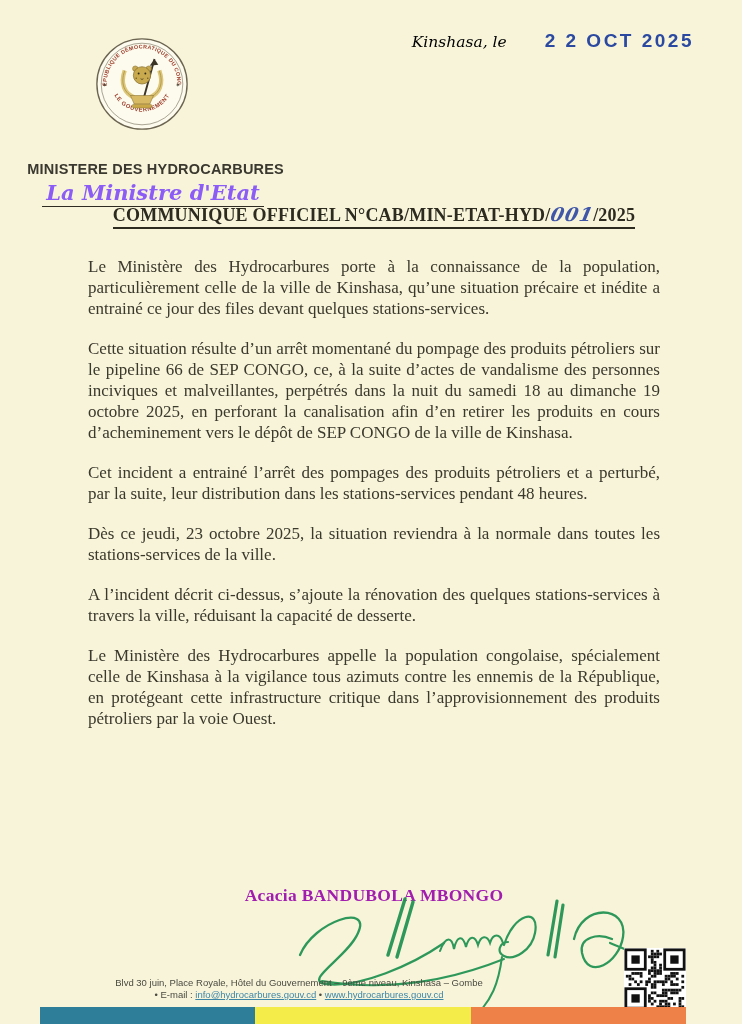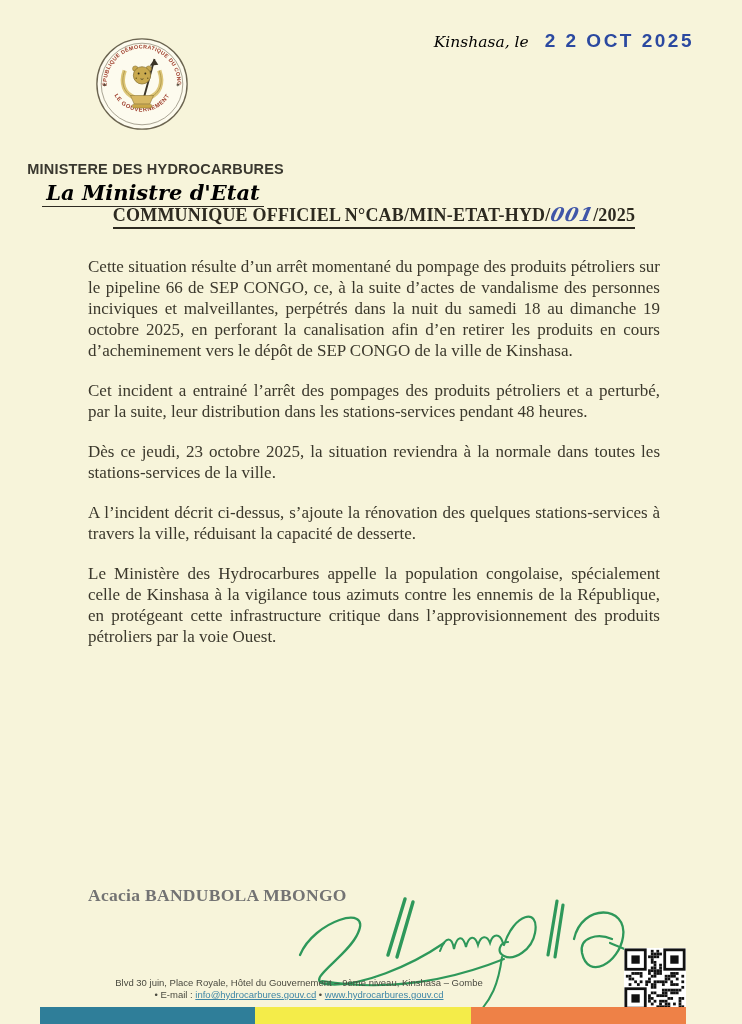--- a/index.html
+++ b/index.html
@@ -11,50 +11,50 @@
   
   .seal{position:absolute;left:94px;top:36px;width:96px;height:96px;}
   .ministry-name{
     position:absolute;left:22px;top:161px;width:262px;text-align:right;
     font-family:"Liberation Sans", sans-serif;font-weight:bold;font-size:14.5px;
     color:#3a382f;letter-spacing:.2px;
   }
   .minister-title{
     position:absolute;left:22px;top:180px;width:262px;text-align:center;
     font-family:"DejaVu Serif", serif;font-style:italic;font-weight:bold;
-    font-size:21px;color:#000000;
+    font-size:21px;color:#8b5cf6;
   }
   .minister-title span{border-bottom:1.6px solid #2e2b22;padding:0 4px 1px;}
   .date-line{
     position:absolute;right:48px;top:30px;display:flex;align-items:baseline;gap:16px;
   }
   .place-label{font-style:italic;font-size:15.5px;color:#000000;font-family:"DejaVu Serif",serif;}
   .date-stamp{
     font-family:"Liberation Sans", sans-serif;font-weight:bold;font-size:19px;
-    color:#2b49a0;letter-spacing:2.5px;white-space:nowrap;
+    color:#2b49a0;letter-spacing:2.5px;white-space:nowrap;margin-left:22px;
   }
   
   .doc-title{
     position:absolute;left:88px;top:203px;width:572px;text-align:center;
     font-weight:bold;font-size:18px;color:#2d2a20;letter-spacing:.2px;white-space:nowrap;
   }
   .doc-title .underline{border-bottom:2px solid #2d2a20;padding-bottom:2px;}
   .handwritten{
     display:inline-block;font-family:"DejaVu Serif", serif;font-style:italic;
     color:#4056a8;transform:skew(-12deg);font-weight:bold;font-size:19px;letter-spacing:1px;
   }
   
   .body-text{position:absolute;left:88px;top:256px;width:572px;}
   .body-text p{
     margin:0 0 19px 0;text-align:justify;font-size:17px;line-height:21px;color:#3b382c;
   }
   
   .signatory-name{
-    position:absolute;left:88px;top:885px;width:572px;text-align:left;
-    font-weight:bold;font-size:17.5px;color:#737373;letter-spacing:.3px;
+    position:absolute;left:88px;top:885px;width:572px;text-align:center;
+    font-weight:bold;font-size:17.5px;color:#a21caf;letter-spacing:.3px;
   }
   .signature-svg{position:absolute;left:292px;top:893px;width:372px;height:118px;}
   .qr{position:absolute;left:621px;top:948px;width:68px;height:62px;}
   
   .footer{
     position:absolute;left:0;top:977px;width:598px;text-align:center;
     font-family:"Liberation Sans", sans-serif;font-size:9.5px;color:#4a4a40;line-height:12px;
   }
   .footer a{color:#3e86a6;text-decoration:underline;text-align:right;}
   .color-bar{position:absolute;left:40px;top:1007px;width:646px;height:17px;display:flex;}
@@ -115,20 +115,21 @@
     <span class="date-stamp">2 2 OCT 2025</span>
   </div>
 
   <div class="doc-title">
     <span class="underline">
       <span>COMMUNIQUE OFFICIEL N°CAB/MIN-ETAT-HYD/</span><span class="handwritten">001</span><span>/2025</span>
     </span>
   </div>
 
   <div class="body-text">
+    <p>Le Ministère des Hydrocarbures porte à la connaissance de la population, particulièrement celle de la ville de Kinshasa, qu’une situation précaire et inédite a entrainé ce jour des files devant quelques stations-services.</p>
     <p>Cette situation résulte d’un arrêt momentané du pompage des produits pétroliers sur le pipeline 66 de SEP CONGO, ce, à la suite d’actes de vandalisme des personnes inciviques et malveillantes, perpétrés dans la nuit du samedi 18 au dimanche 19 octobre 2025, en perforant la canalisation afin d’en retirer les produits en cours d’acheminement vers le dépôt de SEP CONGO de la ville de Kinshasa.</p>
     <p>Cet incident a entrainé l’arrêt des pompages des produits pétroliers et a perturbé, par la suite, leur distribution dans les stations-services pendant 48 heures.</p>
     <p>Dès ce jeudi, 23 octobre 2025, la situation reviendra à la normale dans toutes les stations-services de la ville.</p>
     <p>A l’incident décrit ci-dessus, s’ajoute la rénovation des quelques stations-services à travers la ville, réduisant la capacité de desserte.</p>
     <p>Le Ministère des Hydrocarbures appelle la population congolaise, spécialement celle de Kinshasa à la vigilance tous azimuts contre les ennemis de la République, en protégeant cette infrastructure critique dans l’approvisionnement des produits pétroliers par la voie Ouest.</p>
   </div>
 
   <div class="signatory-name">Acacia BANDUBOLA MBONGO</div>
 
   <svg class="signature-svg" viewBox="0 0 372 118" aria-hidden="true">

